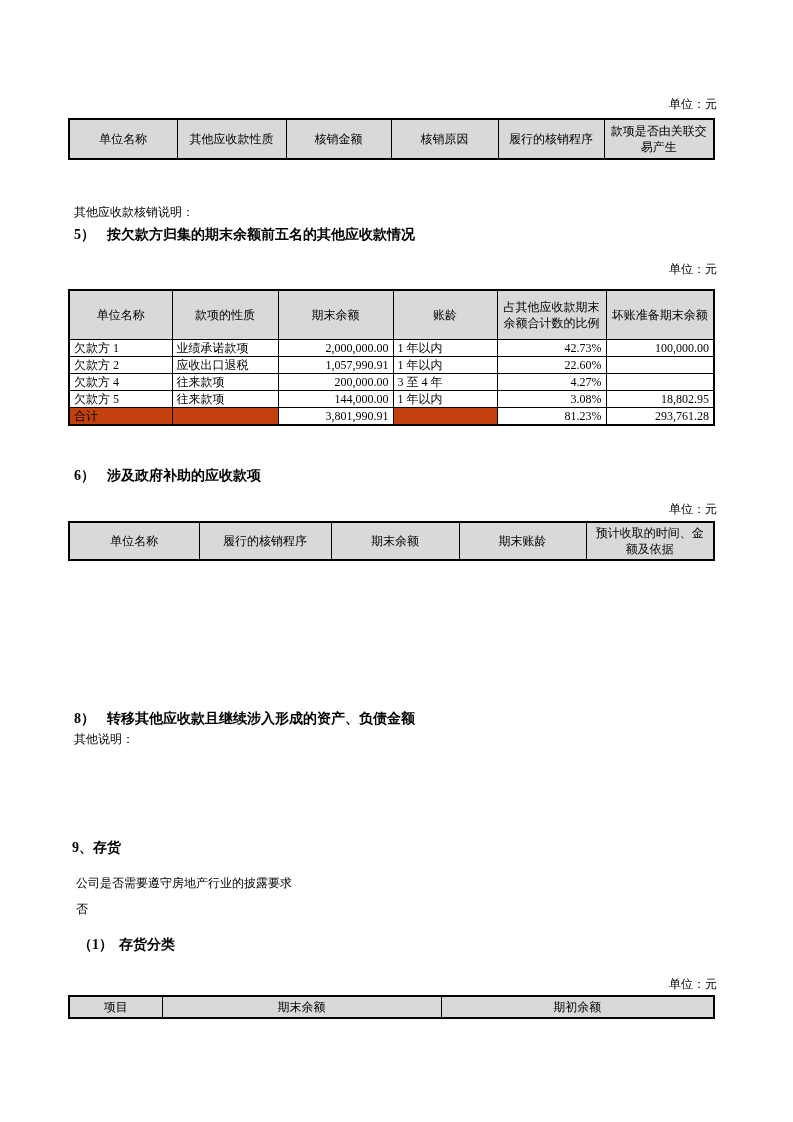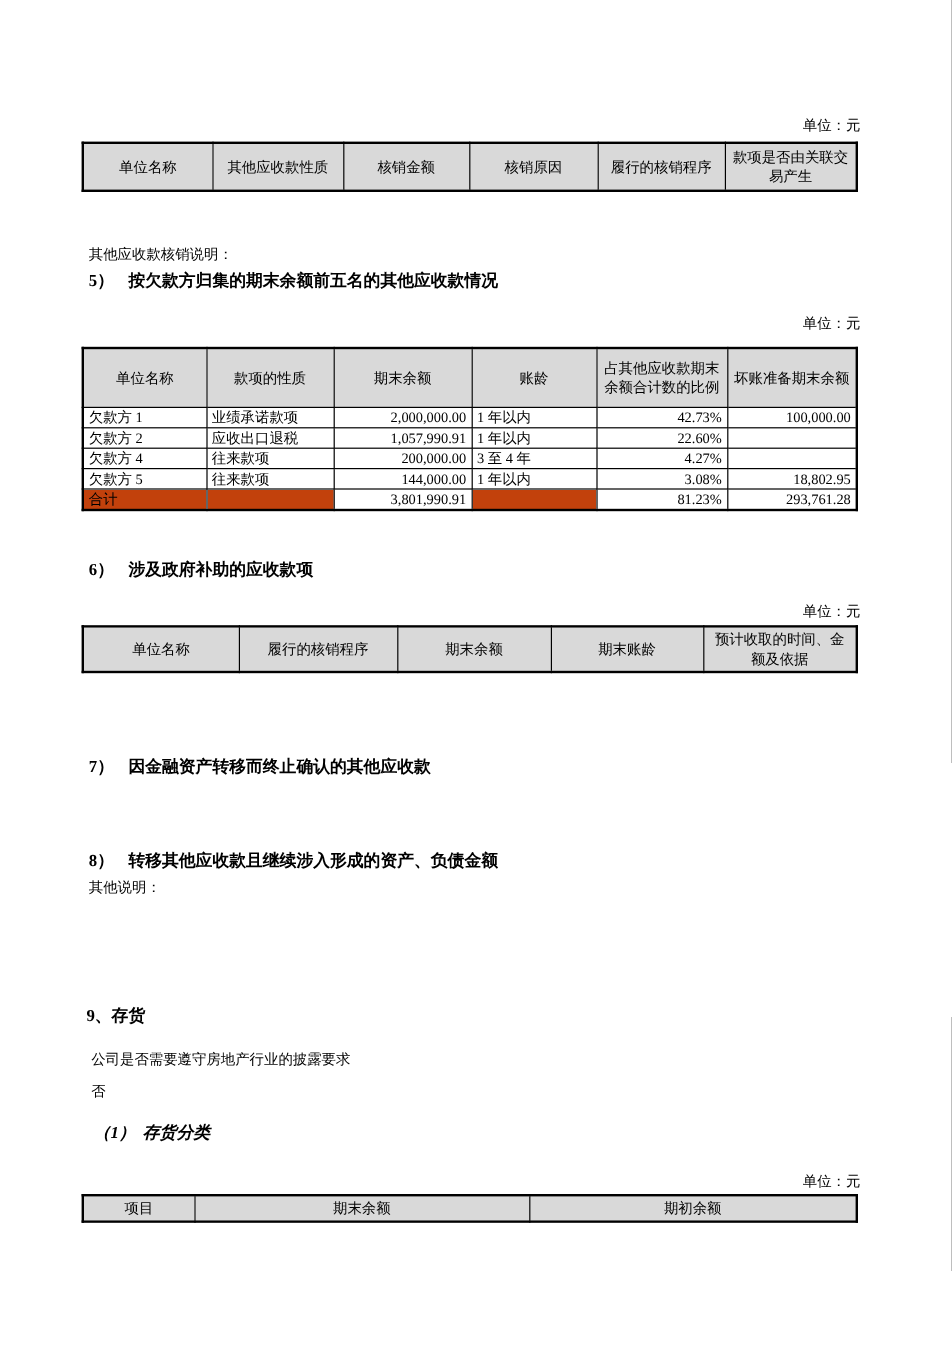--- a/index.html
+++ b/index.html
@@ -30,21 +30,21 @@
   .sec{
     position:absolute;
     left:74px;
     font-size:14px;
     font-weight:bold;
     line-height:17px;
     white-space:nowrap;
   }
   .sec .num{display:inline-block;margin-right:12px;}
   .sec9{left:72px;}
-  .sub{left:78px;font-style:italic;}
+  .sub{left:78px;}
   .sub .num{margin-right:6px;}
   table.tbl{
     position:absolute;
     left:68px;
     width:645px;
     border-collapse:collapse;
     table-layout:fixed;
     border:2px solid #000;
     font-size:12px;
   }
@@ -193,23 +193,20 @@
         <tr>
       <th>单位名称</th>
       <th>履行的核销程序</th>
       <th>期末余额</th>
       <th>期末账龄</th>
       <th>预计收取的时间、金额及依据</th>
     </tr>
   </tbody>
     </table>
 
-  <div class="sec" style="top:631px;">
-    <span class="num">7）</span><span>因金融资产转移而终止确认的其他应收款</span>
-  </div>
 
   <div class="sec" style="top:710px;">
     <span class="num">8）</span><span>转移其他应收款且继续涉入形成的资产、负债金额</span>
   </div>
 
   <div class="note" style="top:732px;">其他说明：</div>
 
   <div class="sec sec9" style="top:839px;">
     <span>9、存货</span>
   </div>

